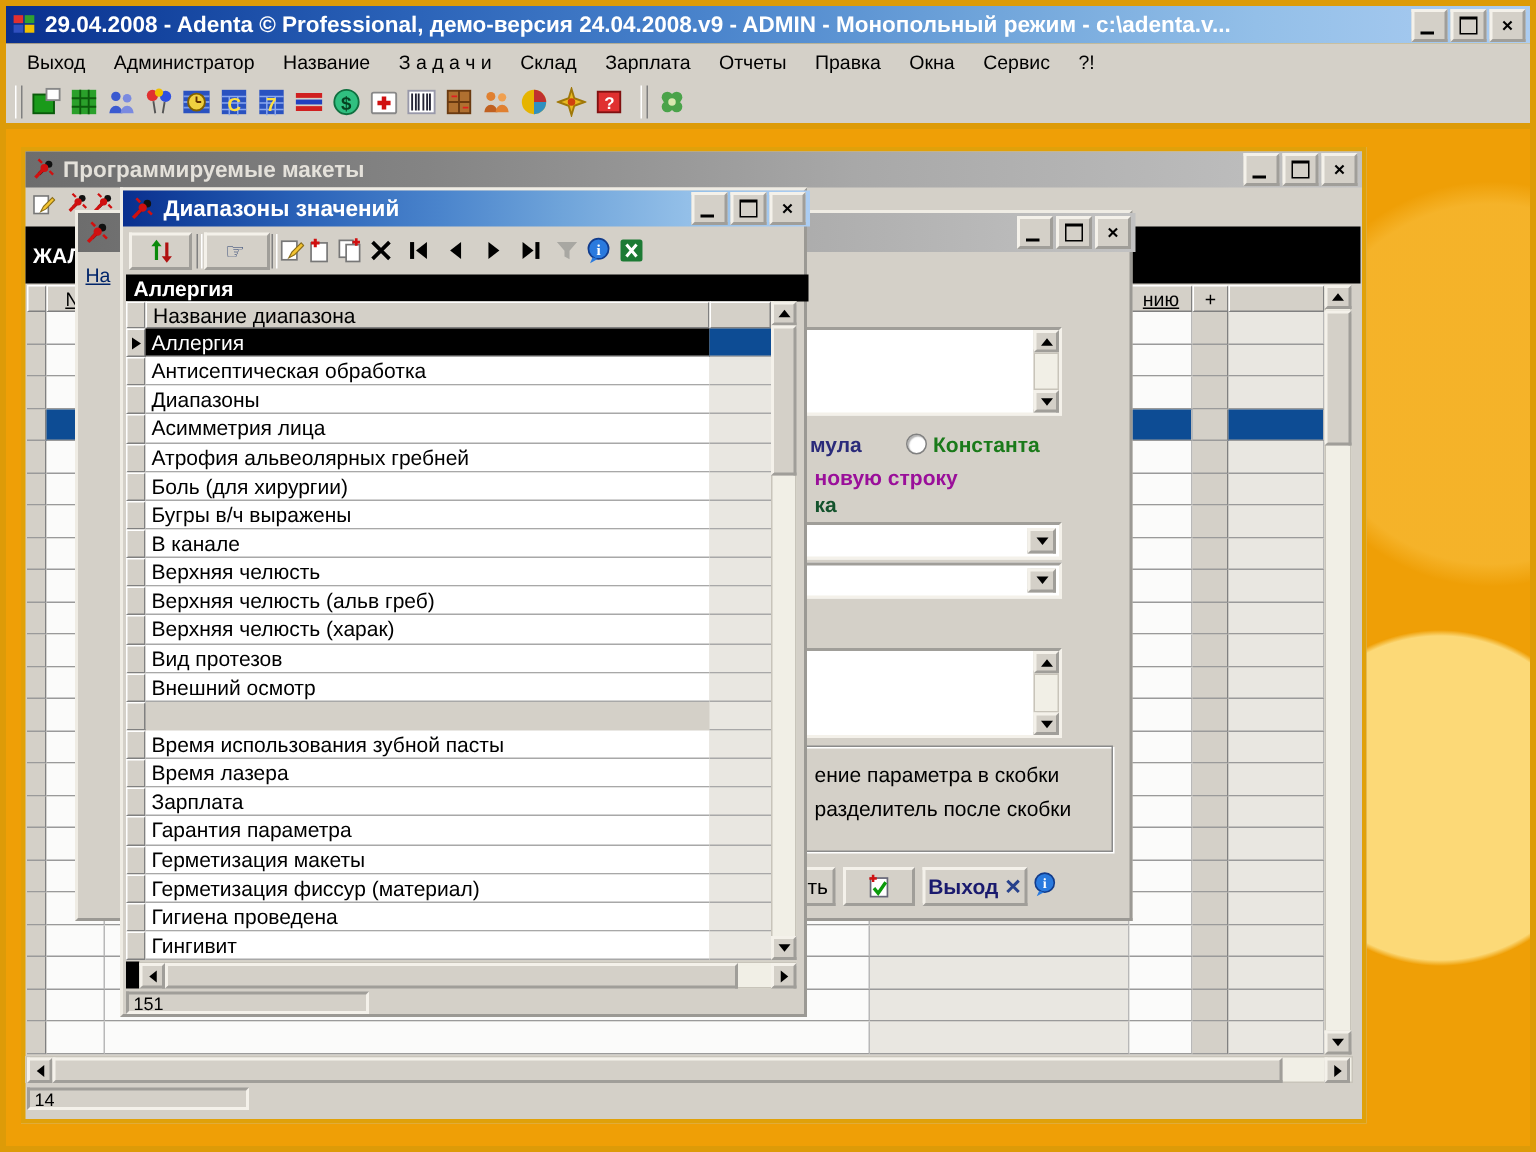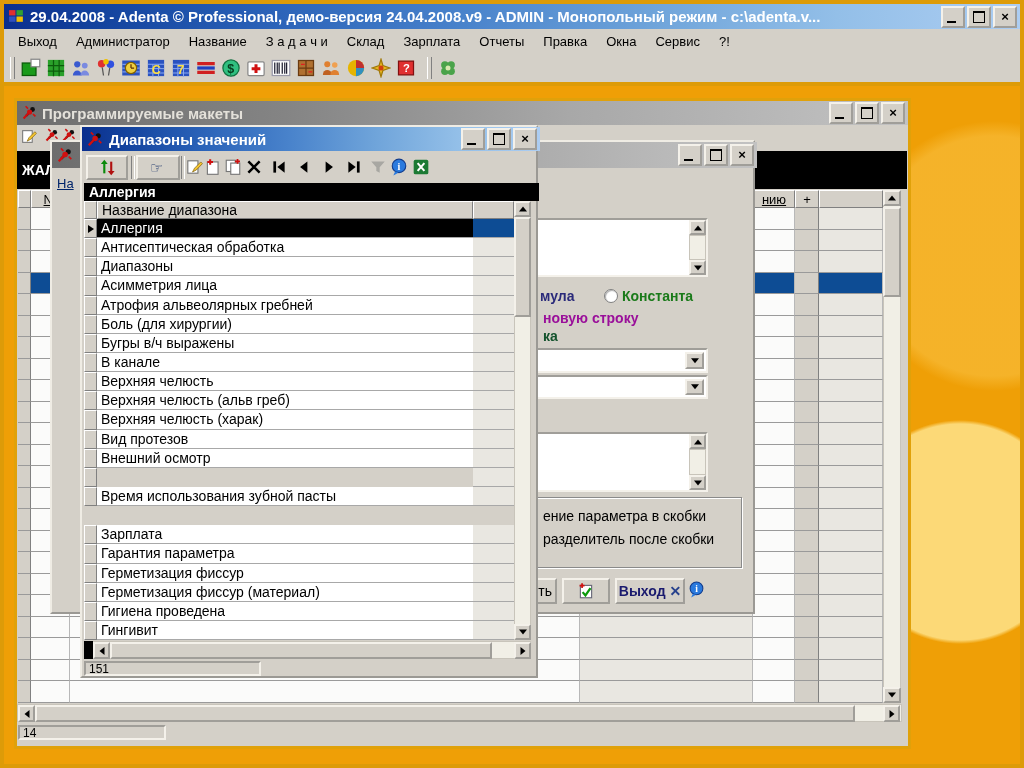--- a/index.html
+++ b/index.html
@@ -753,33 +753,38 @@
         </div>
         <div class="lr" style="top: 340.82px; height: 19.14px;">
           <span class="rsel"></span>
           <span class="rextra"></span>
         </div>
         <div class="lr" style="top: 359.96px; height: 19.14px;">
           <span class="rsel"></span>
           <span class="rname">Время использования зубной пасты</span>
           <span class="rextra"></span>
         </div>
+        <div class="lr" style="top: 379.1px; height: 19.14px;">
+          <span class="rsel"></span>
+          <span class="rname">Время лазера</span>
+          <span class="rextra"></span>
+        </div>
         <div class="lr" style="top: 398.24px; height: 19.14px;">
           <span class="rsel"></span>
           <span class="rname">Зарплата</span>
           <span class="rextra"></span>
         </div>
         <div class="lr" style="top: 417.38px; height: 19.14px;">
           <span class="rsel"></span>
           <span class="rname">Гарантия параметра</span>
           <span class="rextra"></span>
         </div>
         <div class="lr" style="top: 436.52px; height: 19.14px;">
           <span class="rsel"></span>
-          <span class="rname">Герметизация фиссур</span>
+          <span class="rname">Герметизация макеты</span>
           <span class="rextra"></span>
         </div>
         <div class="lr" style="top: 455.66px; height: 19.14px;">
           <span class="rsel"></span>
           <span class="rname">Герметизация фиссур (материал)</span>
           <span class="rextra"></span>
         </div>
         <div class="lr" style="top: 474.8px; height: 19.14px;">
           <span class="rsel"></span>
           <span class="rname">Гигиена проведена</span>
@@ -796,16 +801,16 @@
     <div class="sb-btn sb-up" style="left:432px;top:74px;"></div>
     <div class="sb-thumb" style="left:432px;top:90px;width:17px;height:100px;"></div>
     <div class="sb-btn sb-down" style="left:432px;top:497px;"></div>
 
     <div class="abs" style="left:2px;top:514px;width:9px;height:18px;background:#000;"></div>
     <div class="sb-track" style="left:11px;top:514px;width:438px;height:18px;"></div>
     <div class="sb-btn sb-left" style="left:11px;top:515px;height:17px;"></div>
     <div class="sb-thumb" style="left:28px;top:515px;width:382px;height:17px;"></div>
     <div class="sb-btn sb-right" style="left:432px;top:515px;height:17px;"></div>
 
-    <div class="statusfield" style="left:2px;top:534px;width:177px;height:15px;">151</div>
+    <div class="statusfield" style="left:2px;top:534px;width:162px;height:15px;">151</div>
   </div>
 
 </div>
 
 </body></html>

